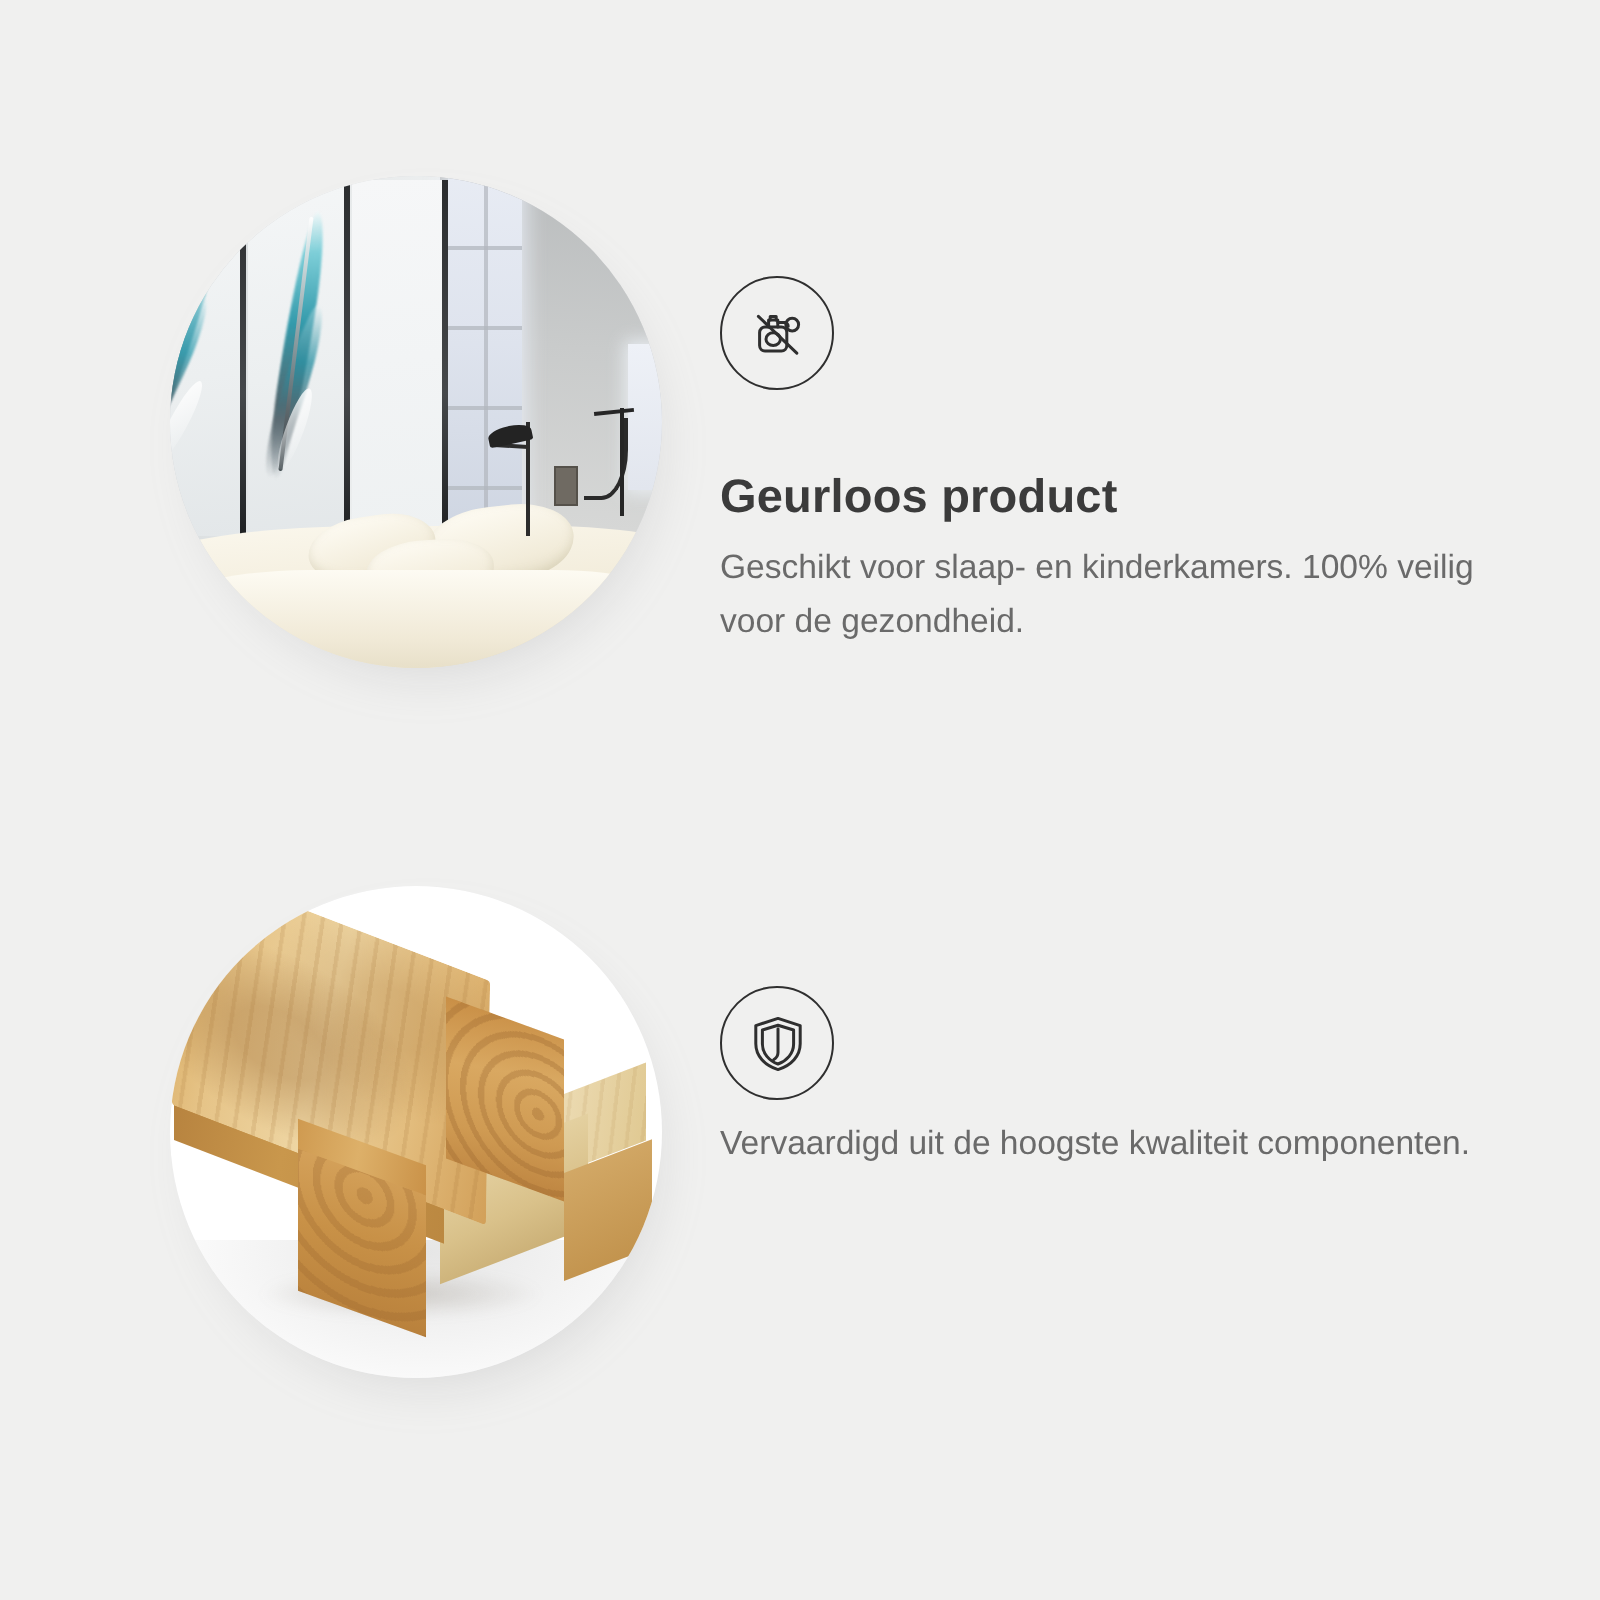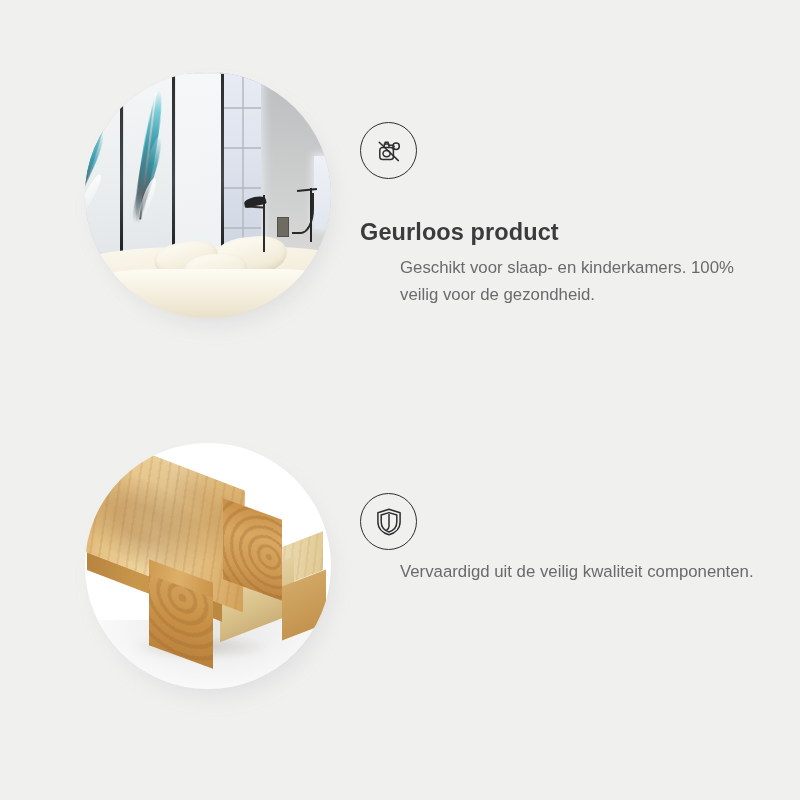--- a/index.html
+++ b/index.html
@@ -6,21 +6,21 @@
   html, body {
     width:800px; height:800px;
     background:#f0f0ef;
     font-family:"Liberation Sans", sans-serif;
     overflow:hidden;
   }
   .page { position:relative; width:800px; height:800px; background:#f0f0ef; }
 
   
   .feature { position:absolute; left:0; width:800px; height:350px; }
-  .feature.one { top:34px; }
+  .feature.one { top:50px; }
   .feature.two { top:405px; }
 
   
   .media-wrap {
     position:absolute; left:85px; top:38px;
     width:246px; height:246px;
   }
   .media-shadow {
     position:absolute; left:6px; top:12px; width:246px; height:246px;
     border-radius:50%;
@@ -247,21 +247,20 @@
 
   .title {
     margin-top:39px;
     font-size:23.5px; font-weight:700; color:#3b3b3b;
     letter-spacing:.1px; line-height:1.2;
   }
   .desc {
     margin-top:9px;
     font-size:16.8px; color:#6a6a6a; line-height:1.6;
     max-width:386px;
-    margin-left:40px;
   }
   .feature.one .content { top:88px; }
   .feature.two .content { top:88px; }
 </style>
 </head>
 <body>
 
 <div class="page">
 
   <section class="feature one">
@@ -359,17 +358,17 @@
     </div>
 
     <div class="content">
       <div class="icon-badge">
         <svg width="34" height="34" viewBox="0 0 34 34" fill="none" stroke="#2f2f2f" stroke-width="1.5" stroke-linecap="round" stroke-linejoin="round">
           <path d="M17 4.2 5.9 7.8v9.1c0 6.1 4.5 10.9 11.1 12.9 6.6-2 11.1-6.8 11.1-12.9V7.8L17 4.2z"></path>
           <path d="M17 7.6 9.2 10v7c0 4.7 3.4 8.4 7.8 10 4.4-1.6 7.8-5.3 7.8-10v-7L17 7.6z"></path>
           <path d="M17 9.4v11.9c0 1.6-.8 2.8-2.2 3.6"></path>
         </svg>
       </div>
-      <p class="desc">Vervaardigd uit de veilig kwaliteit componenten.</p>
+      <p class="desc">Vervaardigd uit de hoogste kwaliteit componenten.</p>
     </div>
   </section>
 
 </div>
 
 </body></html>

